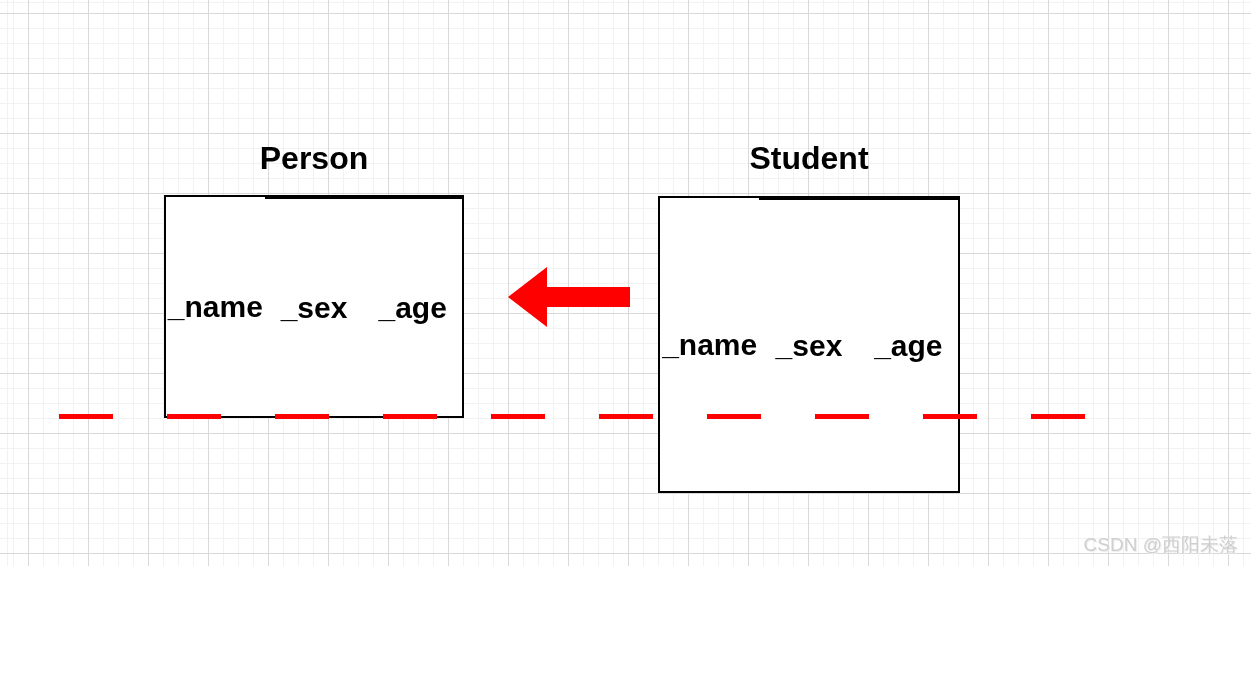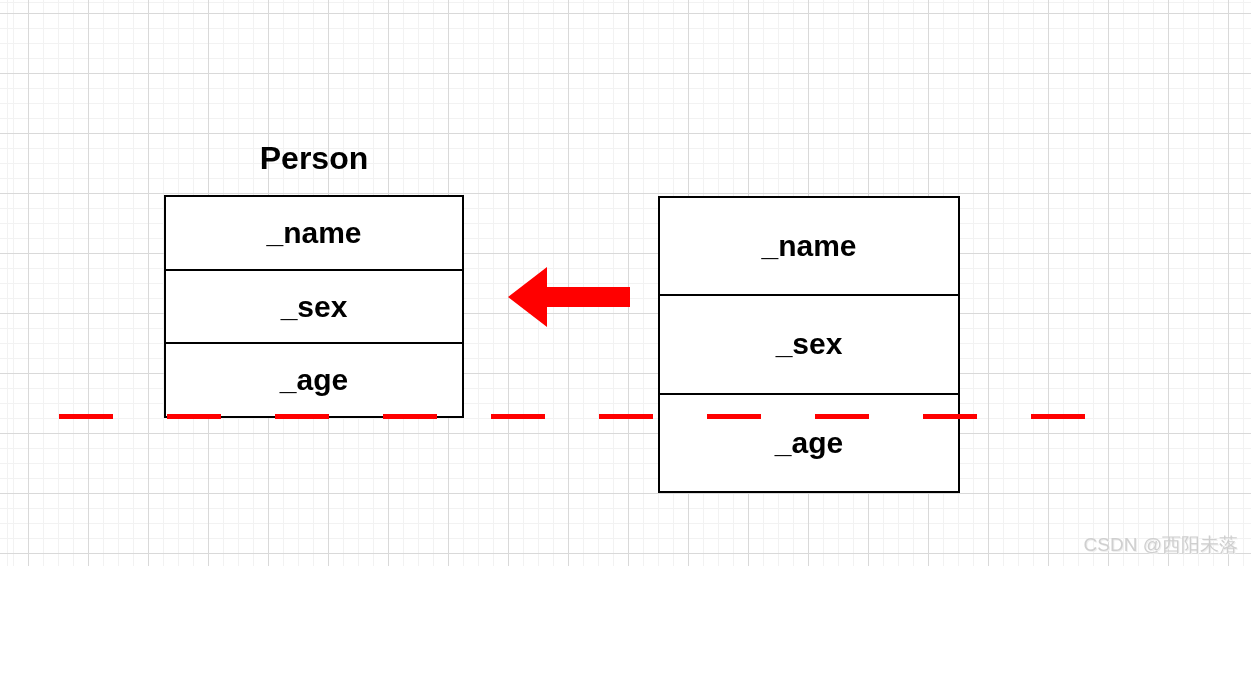--- a/index.html
+++ b/index.html
@@ -35,21 +35,21 @@
   }
   .class-title.person  { left: 164px; width: 300px; top: 138px; }
   .class-title.student { left: 658px; width: 302px; top: 138px; }
 
   .class-box {
     position: absolute;
     box-sizing: border-box;
     border: 2px solid var(--border, #000);
     background: var(--field-bg, #fff);
     display: flex;
-    flex-direction: column;
+    flex-direction: row;
   }
   .class-box.person  { left: 164px; top: 195px; width: 300px; height: 223px; }
   .class-box.student { left: 658px; top: 196px; width: 302px; height: 297px; }
 
   .field-row {
     flex: 1;
     display: flex;
     align-items: center;
     justify-content: center;
     font-size: 30px;
@@ -97,20 +97,21 @@
 <div class="canvas">
 
   <div class="class-title person">Person</div>
 
   <div class="class-box person">
     <div class="field-row">_name</div>
     <div class="field-row">_sex</div>
     <div class="field-row">_age</div>
   </div>
 
+  <div class="class-title student">Student</div>
 
   <div class="class-box student">
     <div class="field-row">_name</div>
     <div class="field-row">_sex</div>
     <div class="field-row">_age</div>
   </div>
 
   <svg class="arrow" viewBox="0 0 122 60" xmlns="http://www.w3.org/2000/svg">
     <polygon points="0,30 39,0 39,20 122,20 122,40 39,40 39,60" fill="#ff0000"></polygon>
   </svg>

